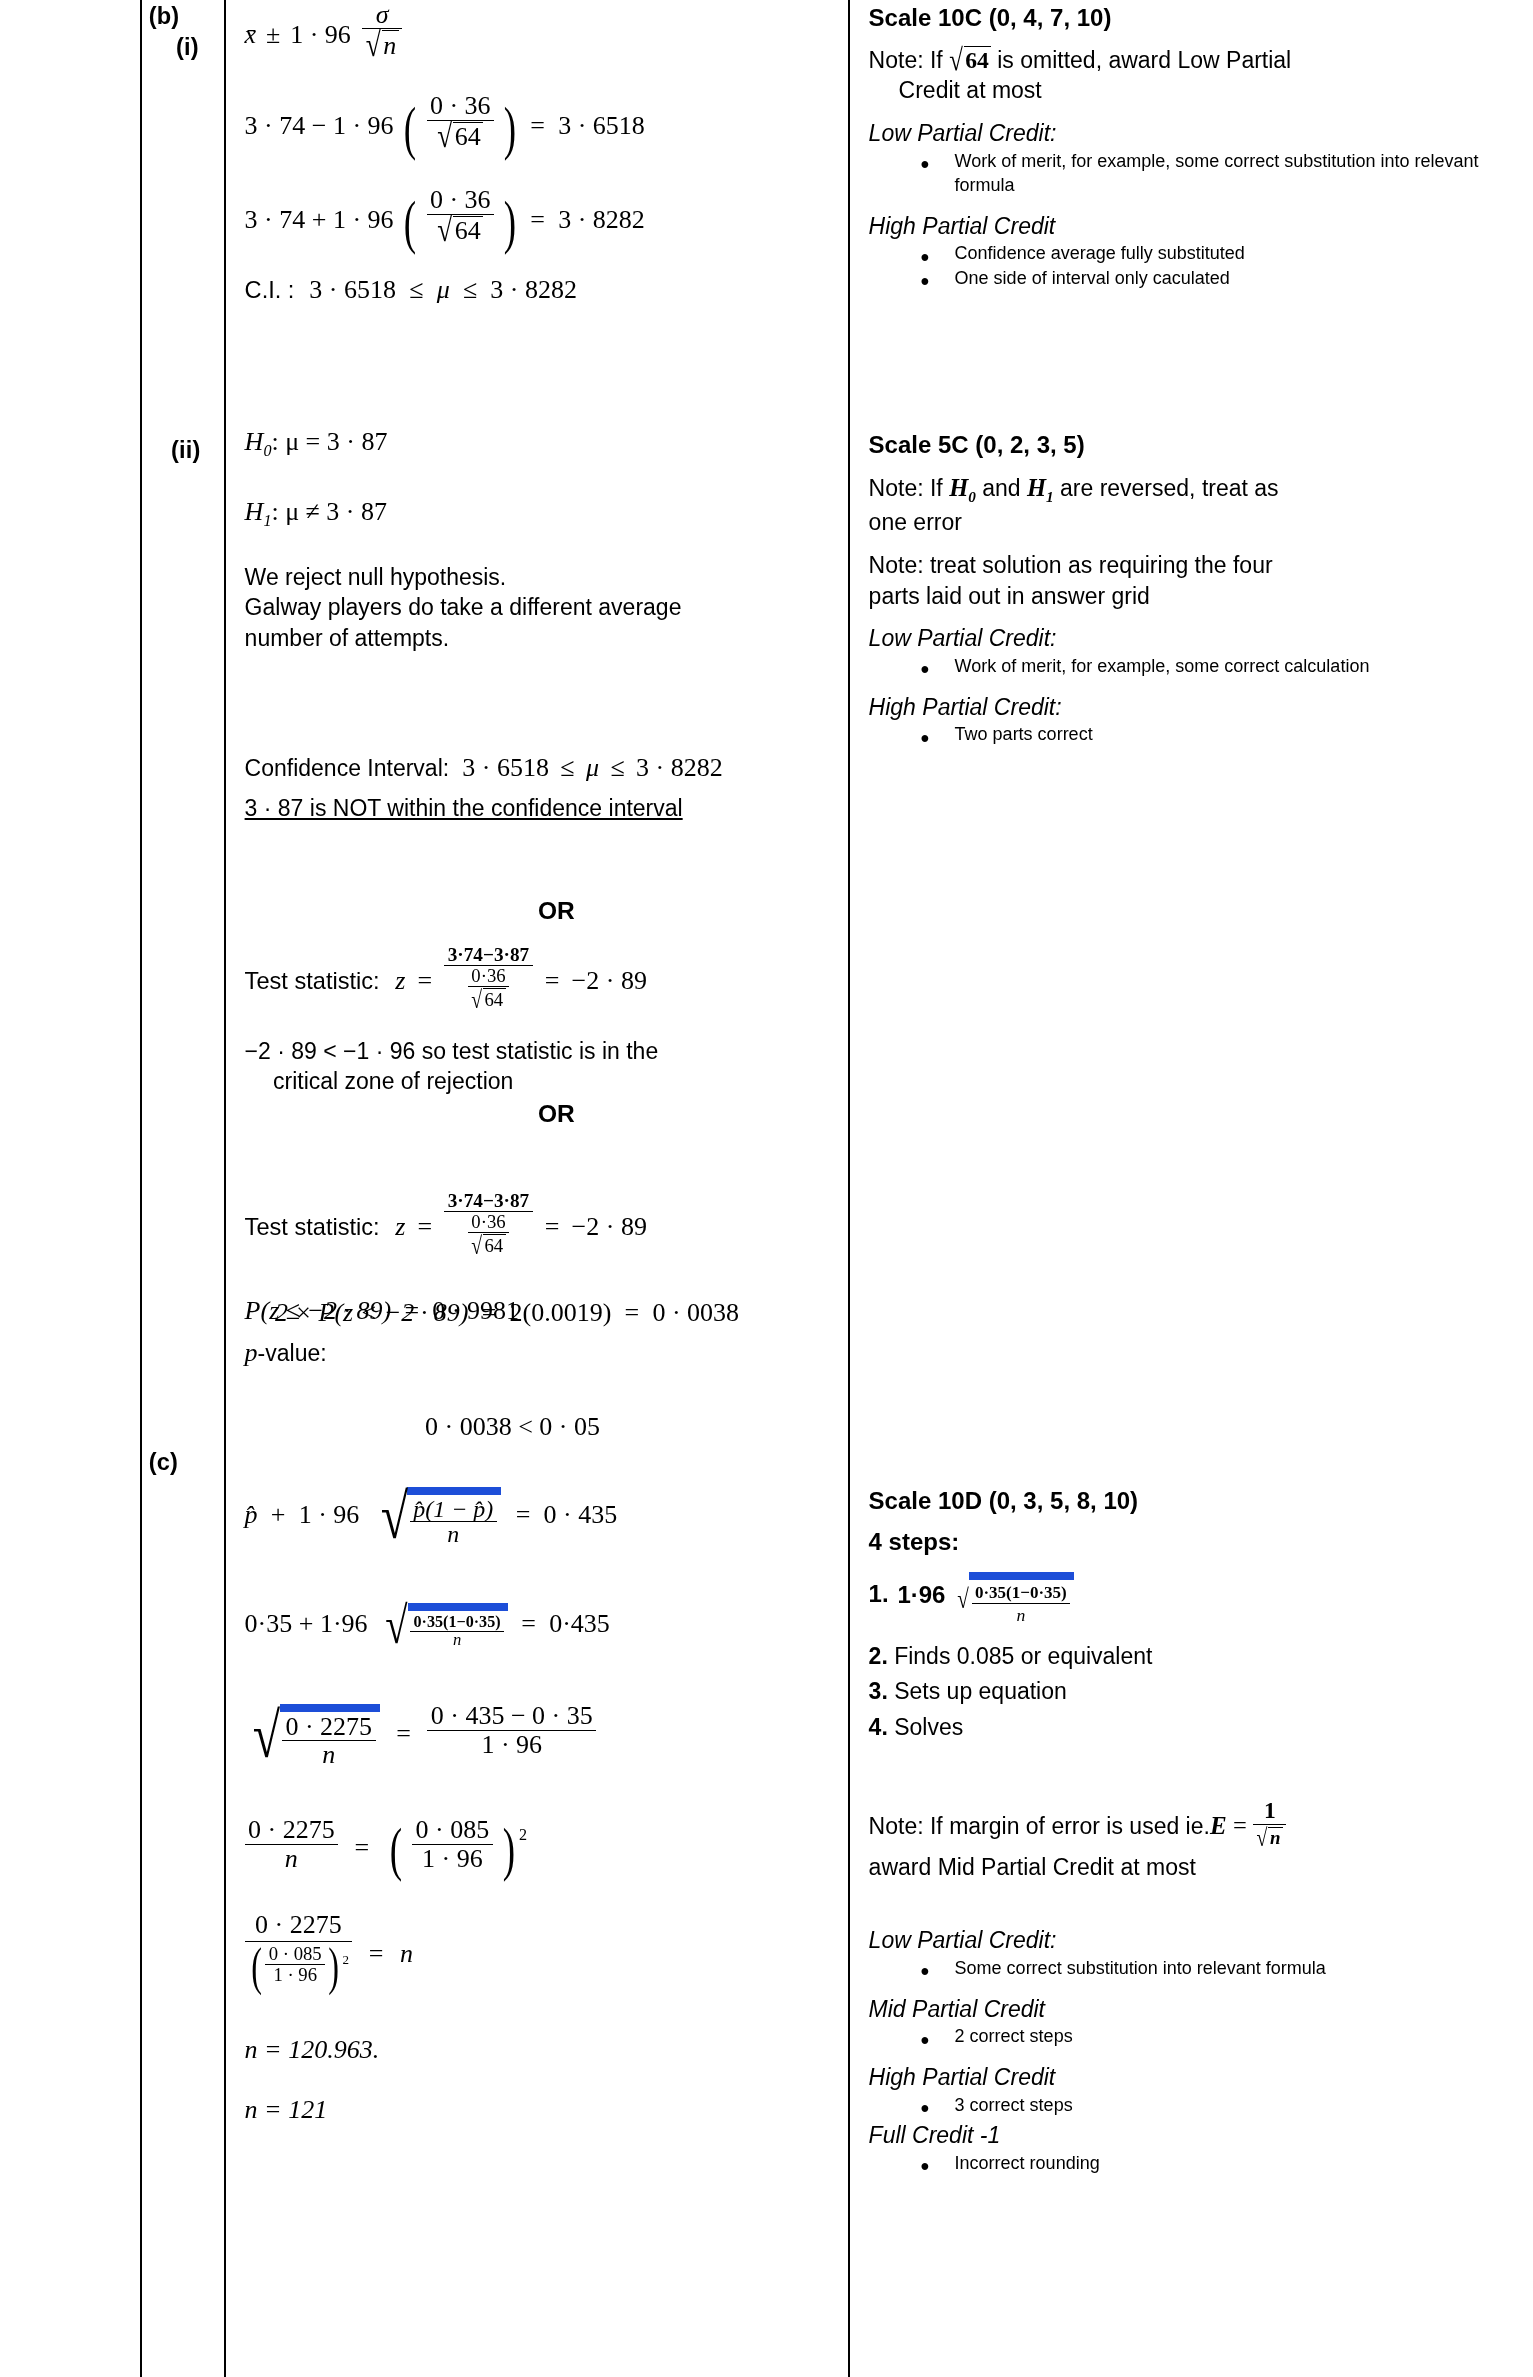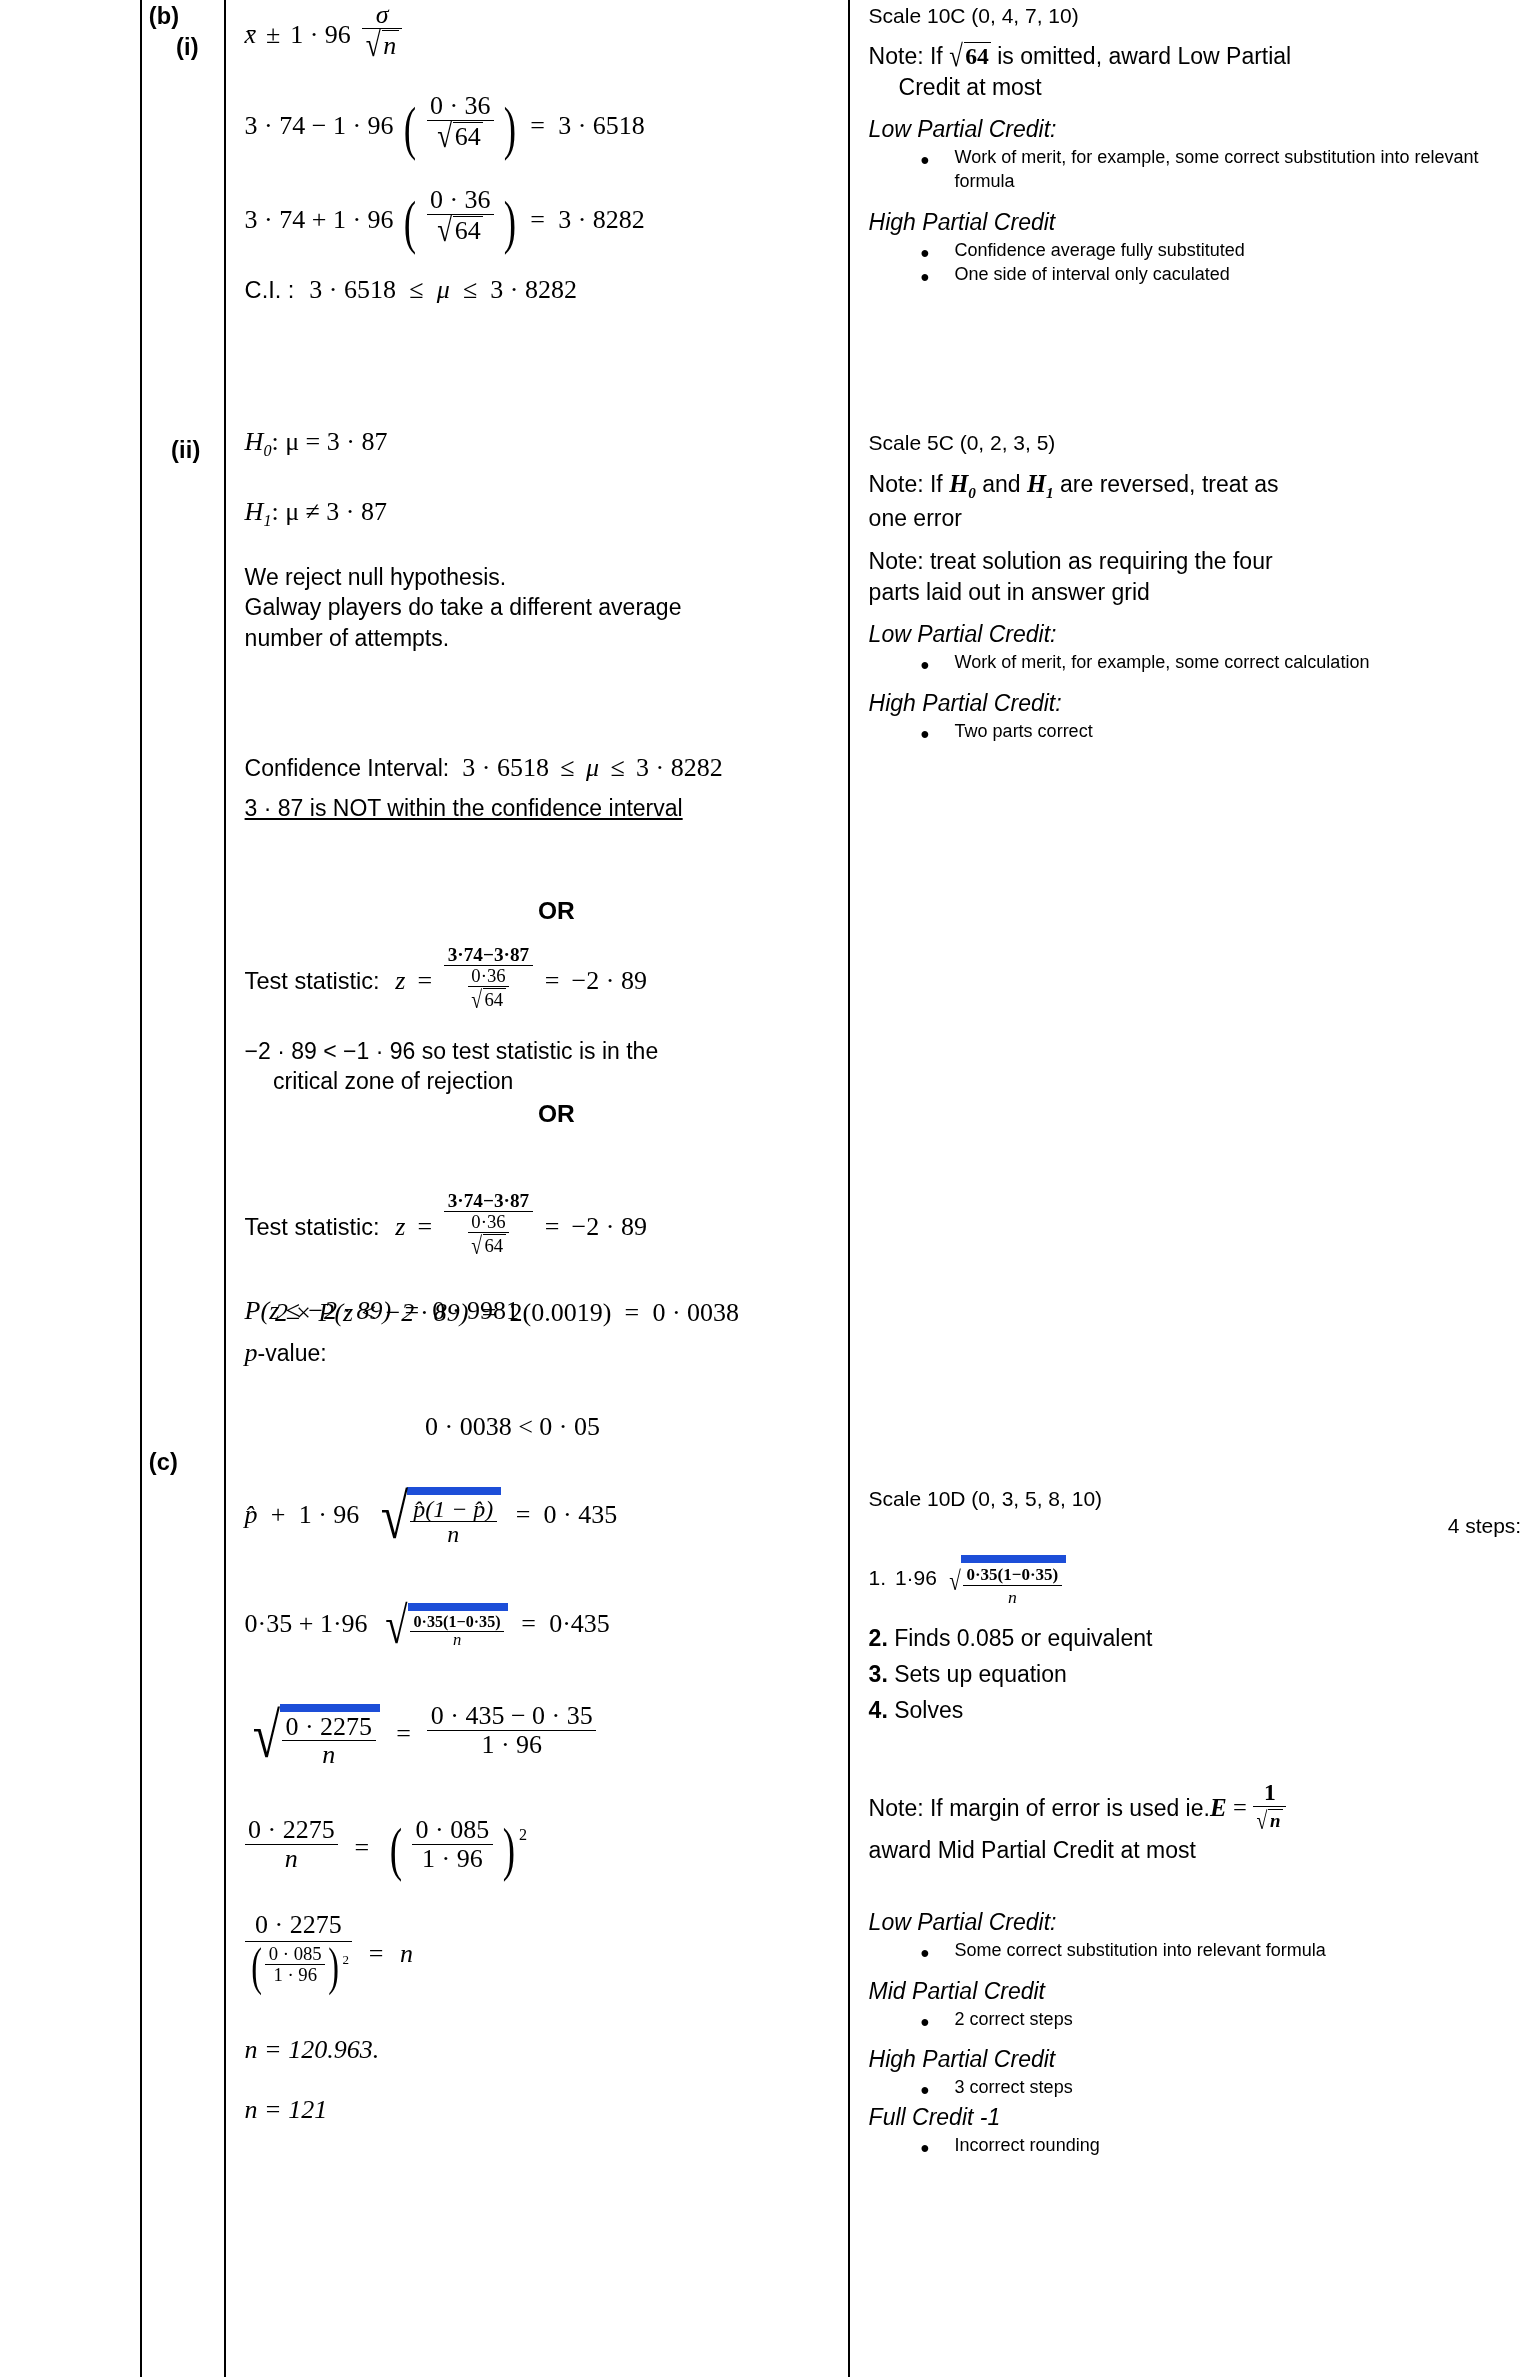--- a/index.html
+++ b/index.html
@@ -106,22 +106,22 @@
     transform: scaleX(.62);
     transform-origin: center;
     font-family: "Liberation Serif", serif;
   }
   .sup { font-size: .62em; vertical-align: super; }
   .sub { font-size: .62em; vertical-align: sub; }
 
   
   .sc-block { position: absolute; left: 18.6px; right: 11.8px; }
   .sc-h {
-    font-weight: normal;
-    font-size: 21px;
+    font-weight: bold;
+    font-size: 24px;
     line-height: 1.3;
   }
   .sc-t {
     font-size: 23px;
     line-height: 1.34;
   }
   .sc-i {
     font-style: italic;
     font-size: 23px;
     line-height: 1.34;
@@ -444,21 +444,21 @@
         </ul>
 
         <div class="sc-i" style="margin-top:13.5px;">High Partial Credit:</div>
         <ul class="bl">
           <li>Two parts correct</li>
         </ul>
       </div>
 
       <div class="sc-block" style="top:1485px;">
         <div class="sc-h">Scale 10D (0, 3, 5, 8, 10)</div>
-        <div class="sc-h" style="margin-top:0;text-align:right;">4 steps:</div>
+        <div class="sc-h" style="margin-top:10px;">4 steps:</div>
 
         <div style="margin-top:15px;">
           <span class="sc-h">1.</span>
           <span class="sc-h" style="margin-left:5px;">1·96</span>
           <span class="sqrt-tall" style="margin-left:5px;">
             <span class="radic-tall" style="font-size:2.0em; font-family:'Liberation Serif',serif;">√</span><span class="rad-body-tall">
               <span class="frac tight" style="font-family:'Liberation Serif',serif;">
                 <span class="num bold" style="font-size:17px;">0·35(1−0·35)</span>
                 <span class="den mi" style="font-size:17.7px;">n</span>
               </span>

